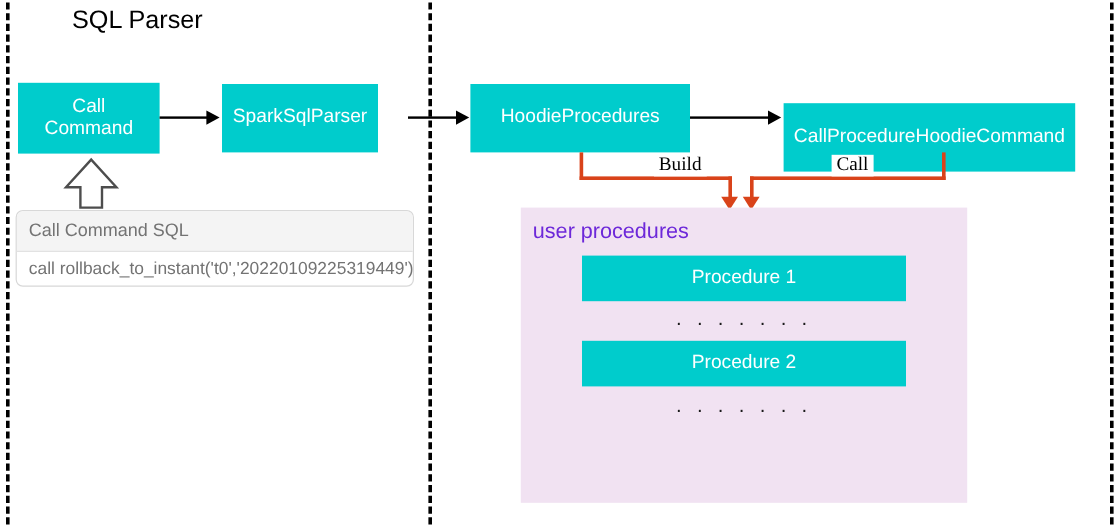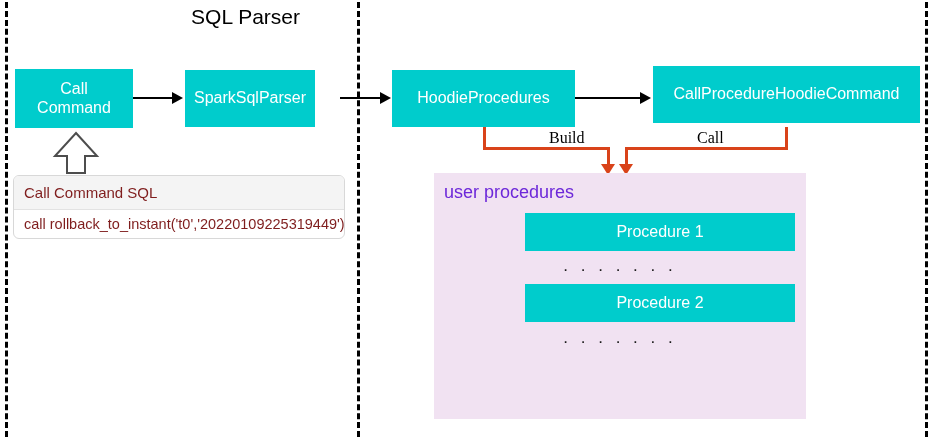--- a/index.html
+++ b/index.html
@@ -14,37 +14,37 @@
   .vdivider{
     position:absolute;top:2px;height:435px;width:0;
     border-left:3px dashed #000000;
   }
   #div-left{left:5px;}
   #div-mid{left:357px;}
   #div-right{left:925px;}
 
   
   .section-title{
-    position:absolute;text-align:right;
+    position:absolute;text-align:left;
     font-size:21px;color:#000000;white-space:nowrap;
   }
   #title-sql{left:60px;top:5px;width:240px;}
   #title-proc{left:480px;top:5px;width:330px;}
 
   
   .tealbox{
     position:absolute;background:#00CCCC;
     color:#ffffff;display:flex;align-items:center;justify-content:center;
     text-align:center;line-height:1.18;font-size:16px;
     box-sizing:border-box;
   }
   #box-call-command{left:15px;top:69px;width:118px;height:59px;}
   #box-spark{left:185px;top:70px;width:130px;height:57px;}
   #box-hoodie{left:392px;top:70px;width:183px;height:57px;text-align:right;}
-  #box-callproc{left:653px;top:66px;width:267px;height:57px;}
+  #box-callproc{left:653px;top:86px;width:243px;height:57px;}
 
   
   .arrow-line{position:absolute;height:0;border-top:2.5px solid #000;}
   .arrow-head{
     position:absolute;width:0;height:0;
     border-top:6px solid transparent;border-bottom:6px solid transparent;
     border-left:11px solid #000;
   }
   #arr1-line{left:133px;top:97px;width:40px;}
   #arr1-head{left:172px;top:92px;}
@@ -56,21 +56,21 @@
   
   #up-arrow{position:absolute;left:52px;top:131px;width:48px;height:44px;}
 
   
   #sql-table{
     position:absolute;left:13px;top:175px;width:332px;
     border:1px solid #d8d8d8;border-radius:6px;background:#ffffff;
     box-sizing:border-box;overflow:hidden;
   }
   .sqlrow{
-    box-sizing:border-box;padding:6px 10px;font-size:14.5px;color:#7f1d1d;
+    box-sizing:border-box;padding:6px 10px;font-size:14.5px;color:#737373;
     border-bottom:1px solid #e2e2e2;white-space:nowrap;
   }
   .sqlrow:last-child{border-bottom:none;}
   #sql-header{background:#f4f4f4;font-size:15px;padding:8px 10px;}
 
   
   .obar{position:absolute;background:#D9431A;}
   #o-left-v   {left:483px;top:127px;width:3px;height:23px;}
   #o-left-h   {left:483px;top:147px;width:127px;height:3px;}
   #o-right-v  {left:785px;top:127px;width:3px;height:23px;}
@@ -99,21 +99,20 @@
   }
   #proc-panel-label{
     position:absolute;left:444px;top:182px;
     font-size:18px;color:#6d28d9;white-space:nowrap;
   }
   .procbox{
     position:absolute;left:485px;width:270px;height:38px;
     background:#00CCCC;color:#ffffff;font-size:16px;
     display:flex;align-items:center;justify-content:center;
     box-sizing:border-box;
-    margin-left:40px;
   }
   #proc-1{top:213px;}
   #proc-2{top:284px;}
   #proc-n{top:356px;}
   .dots{
     position:absolute;left:485px;width:270px;text-align:center;
     font-size:17px;color:#1a1a1a;letter-spacing:4px;white-space:nowrap;
   }
   #dots-1{top:256px;}
   #dots-2{top:328px;}

